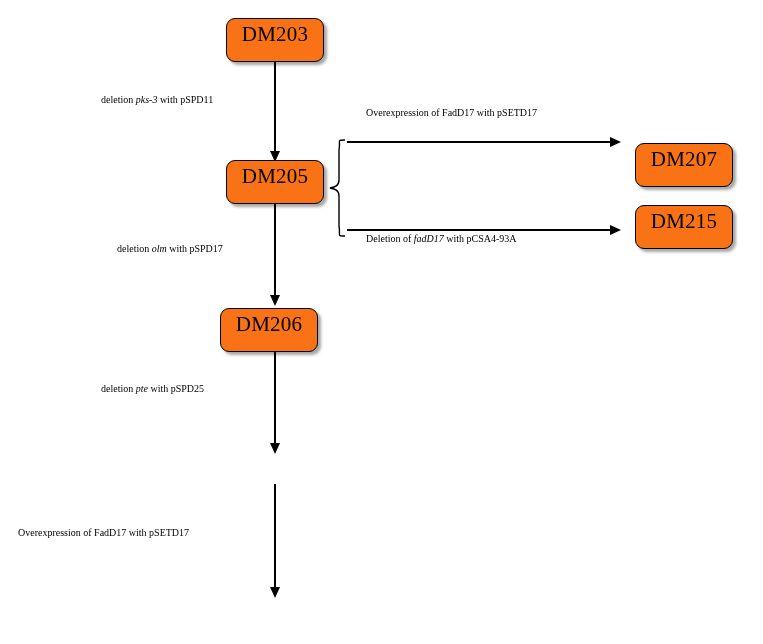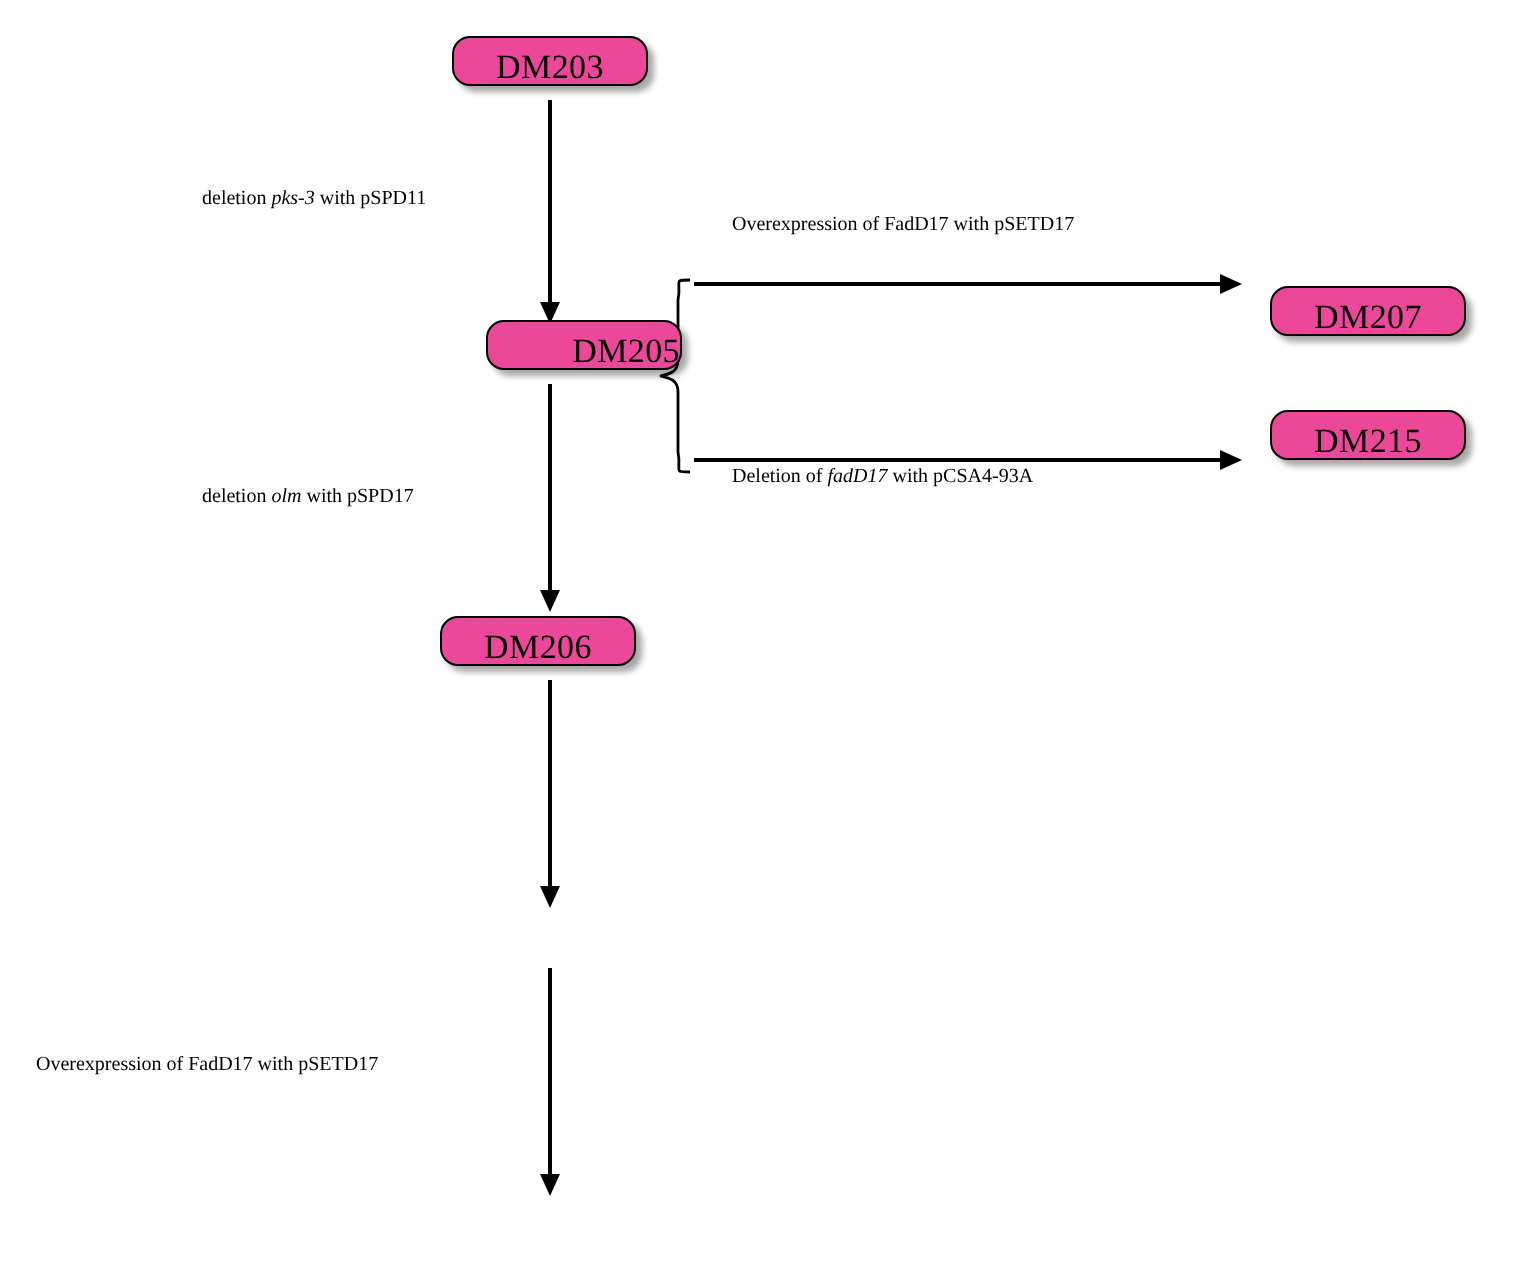--- a/index.html
+++ b/index.html
@@ -13,26 +13,26 @@
     height: 644px;
     background: #ffffff;
     font-family: "Liberation Serif", serif;
     overflow: hidden;
   }
   .node {
     position: absolute;
     box-sizing: border-box;
     border: 1px solid #000000;
     border-radius: 9px;
-    background: #ec4899;
+    background: #f97316;
     color: #000000;
-    font-size: 17px;
+    font-size: 21px;
     text-align: center;
     line-height: 30px;
-    height: 25px;
+    height: 44px;
     box-shadow: 3px 3px 3px rgba(0,0,0,0.35);
     letter-spacing: 0.2px;
   }
   .edge-line {
     position: absolute;
     background: #000000;
   }
   .v-line { width: 1.6px; }
   .h-line { height: 1.6px; }
   .arrowhead-down {
@@ -92,36 +92,39 @@
   <div class="edge-line h-line" style="left:347px; top:141px; width:266px;"></div>
   <div class="arrowhead-right" style="left:610px; top:136.6px;"></div>
 
   <div class="edge-line h-line" style="left:347px; top:229px; width:266px;"></div>
   <div class="arrowhead-right" style="left:610px; top:224.6px;"></div>
 
   <div class="edge-label" style="left:101px; top:92px;">
     <span>deletion </span><i>pks-3</i><span> with pSPD11</span>
   </div>
 
-  <div class="edge-label" style="left:101px; top:241px;">
+  <div class="edge-label" style="left:117px; top:241px;">
     <span>deletion </span><i>olm</i><span> with pSPD17</span>
   </div>
 
+  <div class="edge-label" style="left:101px; top:381px;">
+    <span>deletion </span><i>pte</i><span> with pSPD25</span>
+  </div>
 
   <div class="edge-label" style="left:18px; top:525px;">
     <span>Overexpression of FadD17 with pSETD17</span><i></i><span></span>
   </div>
 
   <div class="edge-label" style="left:366px; top:105px;">
     <span>Overexpression of FadD17 with pSETD17</span><i></i><span></span>
   </div>
 
   <div class="edge-label" style="left:366px; top:203px;margin-top:28px;">
     <span>Deletion of </span><i>fadD17</i><span> with pCSA4-93A</span>
   </div>
 
   <div class="node" style="left:226px; top:18px; width:98px;">DM203</div>
-  <div class="node" style="left:243px; top:160px; width:98px;text-align:right;">DM205</div>
+  <div class="node" style="left:226px; top:160px; width:98px;">DM205</div>
   <div class="node" style="left:220px; top:308px; width:98px;">DM206</div>
   <div class="node" style="left:635px; top:143px; width:98px;">DM207</div>
   <div class="node" style="left:635px; top:205px; width:98px;">DM215</div>
 
 </div>
 
 </body></html>

